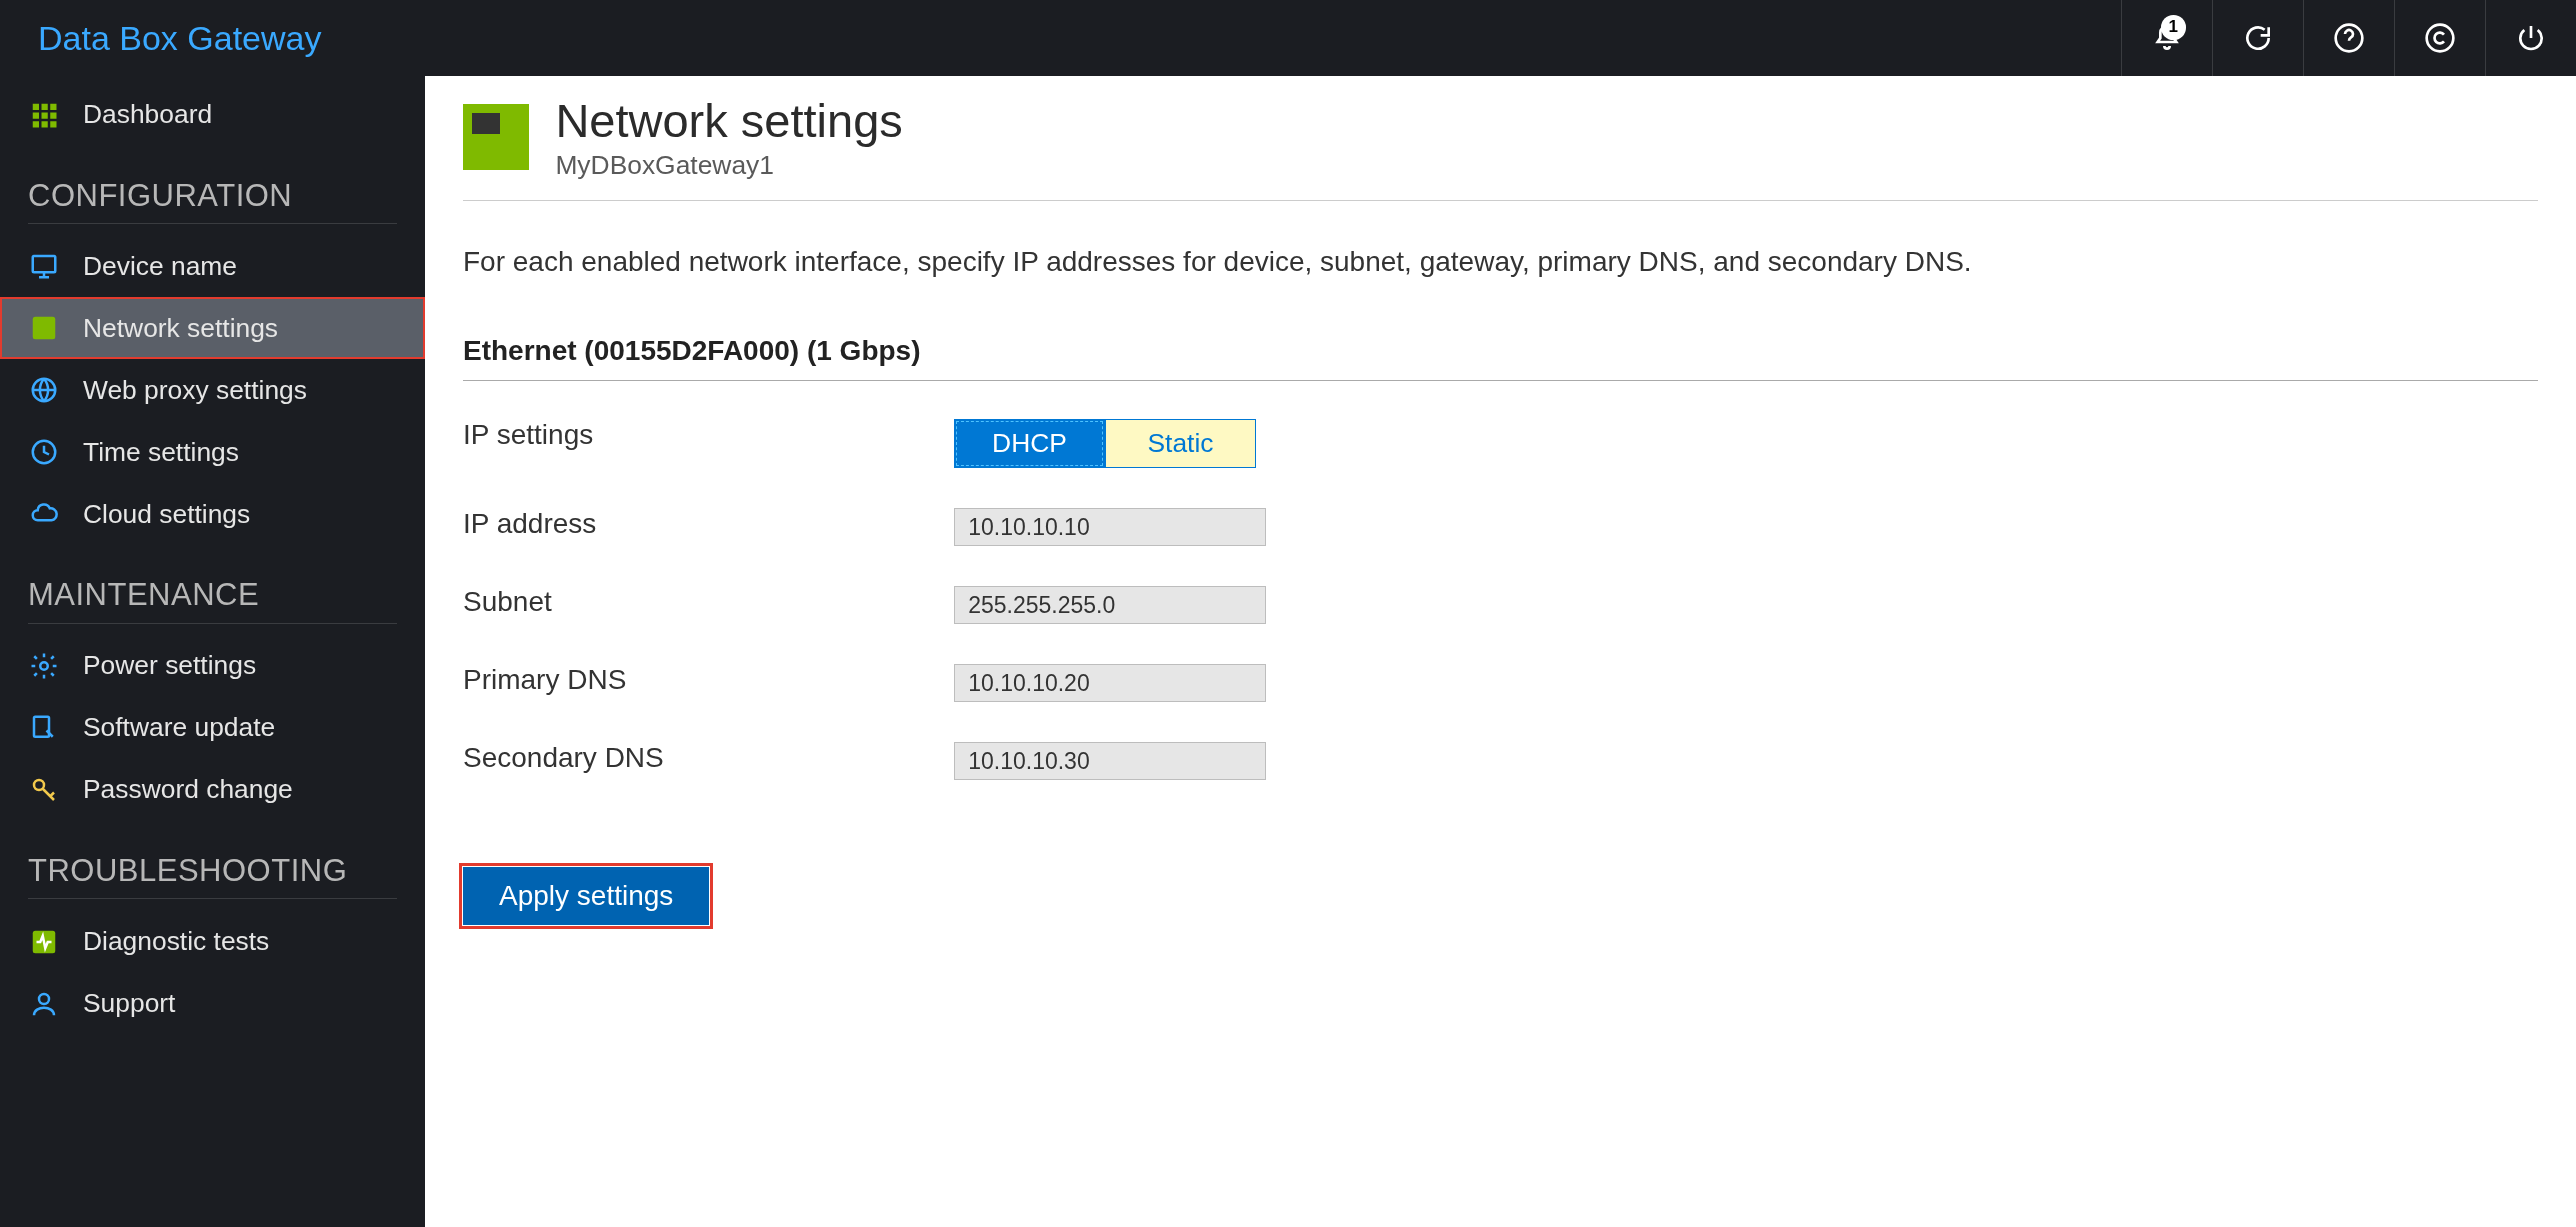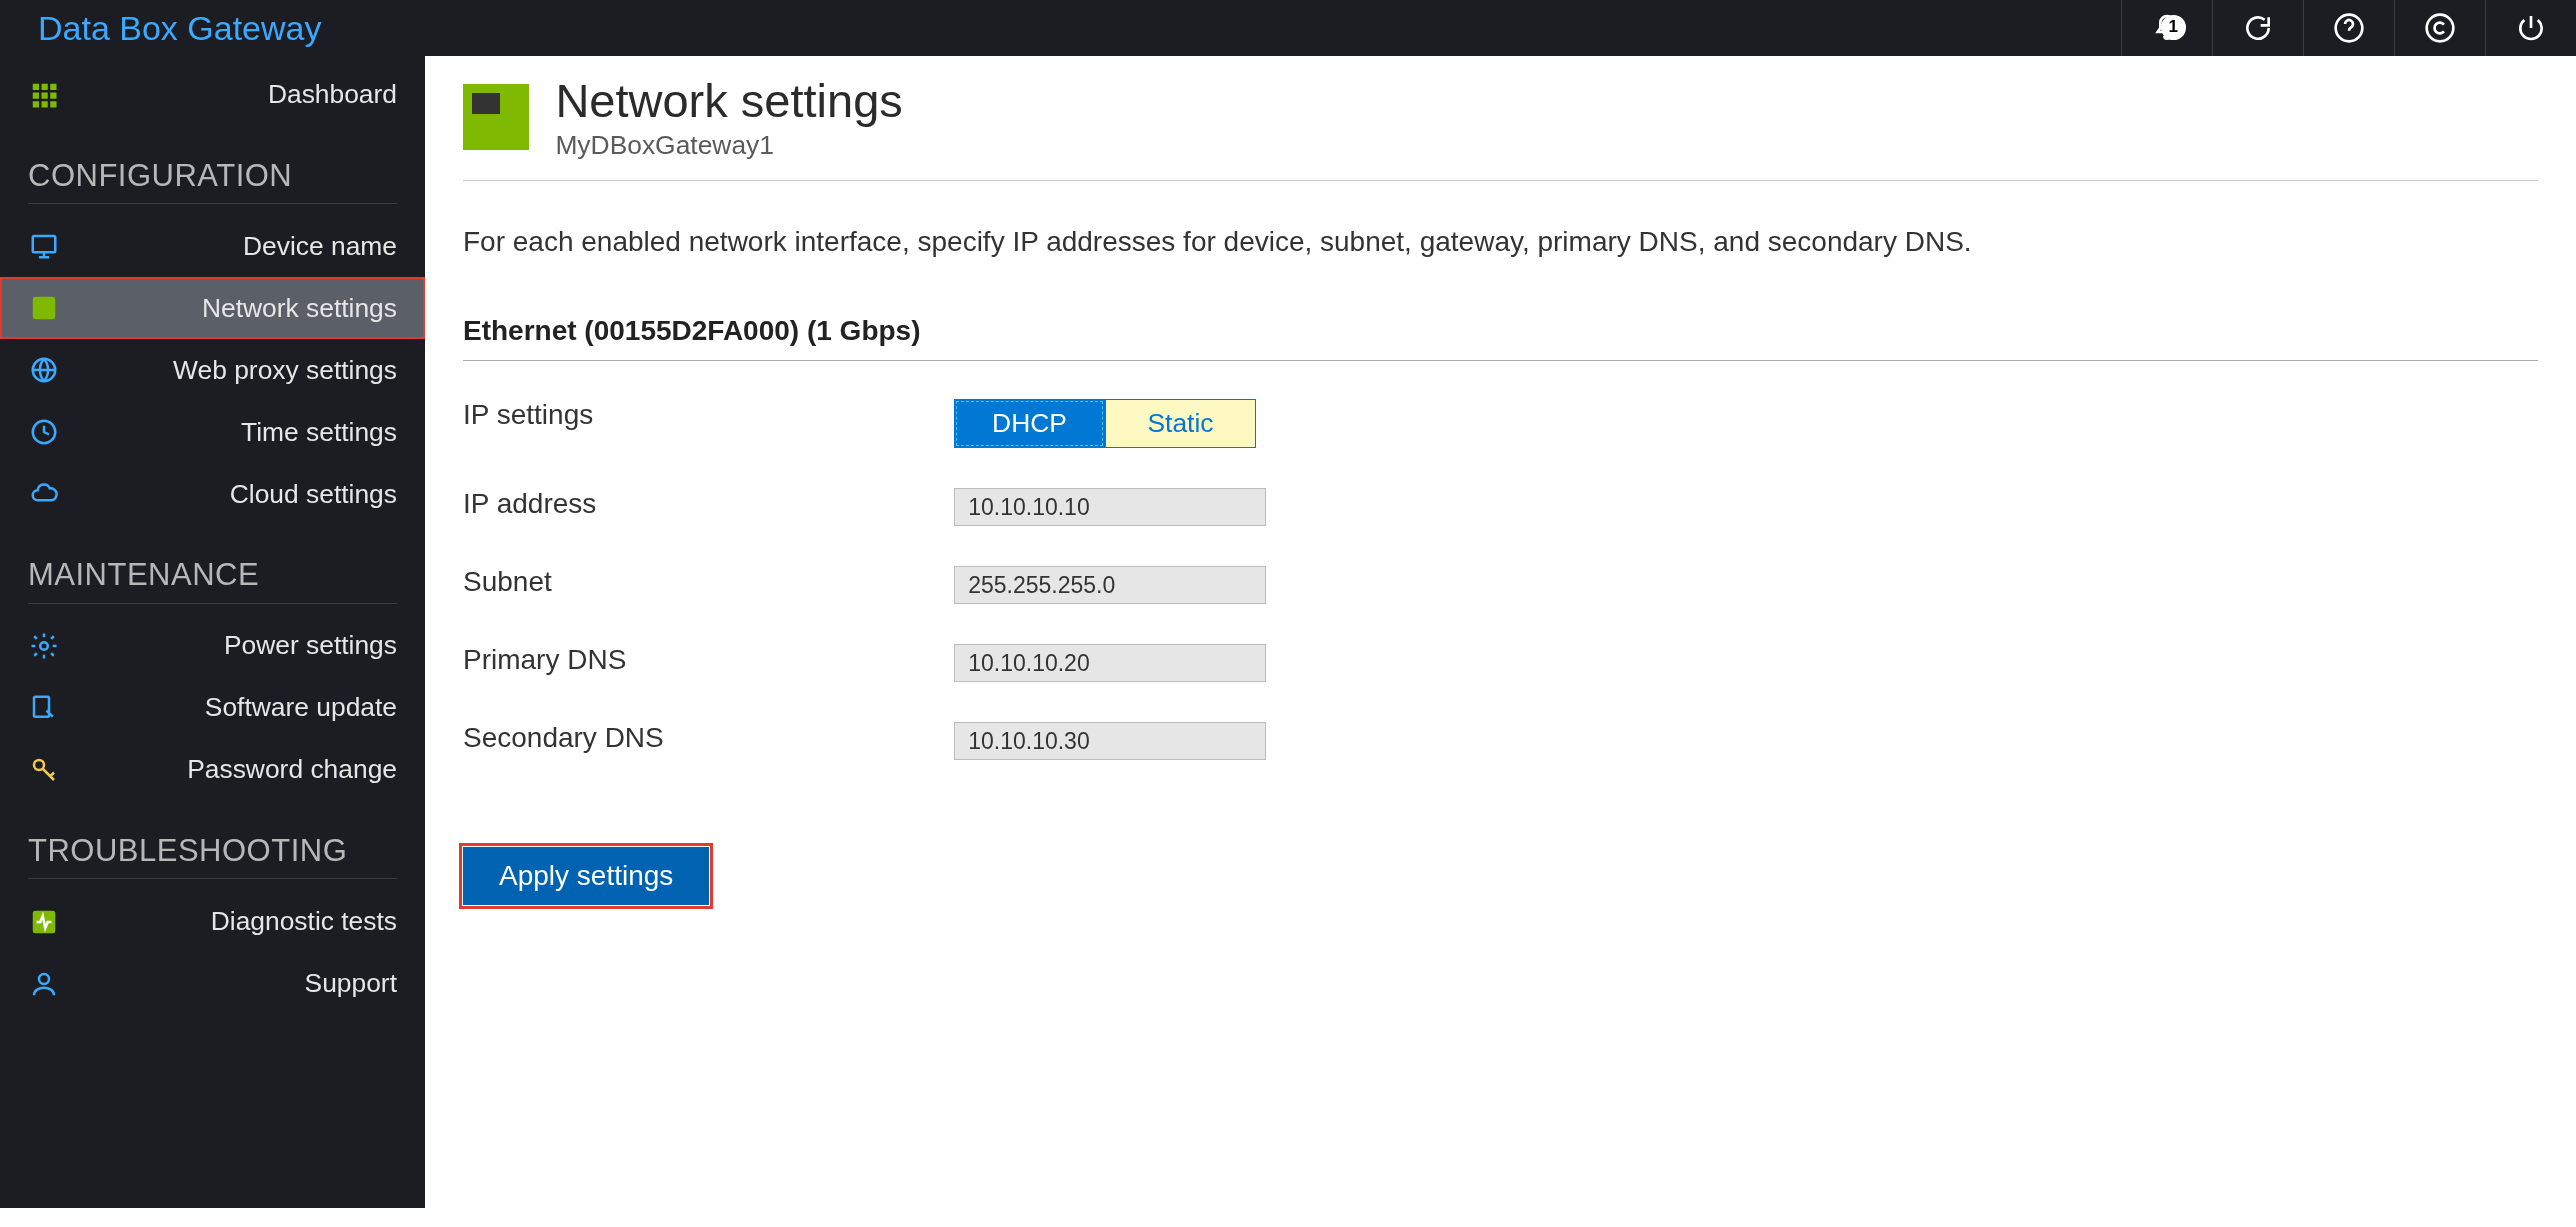--- a/index.html
+++ b/index.html
@@ -7,21 +7,21 @@
     font-family: "Segoe UI", Arial, sans-serif;
     background: #fff;
     color: #333;
     width: 2576px;
     height: 1228px;
     overflow: hidden;
   }
   
   .topbar {
     background: #1b1d22;
-    height: 56px;
+    height: 76px;
     display: flex;
     align-items: center;
     color: #fff;
     padding-left: 38px;
   }
   .topbar .brand {
     color: #3aa9ff;
     font-size: 34px;
     font-weight: 400;
   }
@@ -69,21 +69,20 @@
     color: #e6e6e6;
     padding-top: 7.6px;
   }
   .sidebar .nav-item {
     display: flex;
     align-items: center;
     gap: 23px;
     padding: 15px 28px;
     font-size: 26.4px;
     cursor: pointer;
-    justify-content: space-between;
   }
   .sidebar .nav-item.selected {
     background: #5a5f68;
     outline: 2.8px solid #e23b2e;
     outline-offset: -2.8px;
   }
   .sidebar .section-title {
     color: #b7b7b7;
     font-size: 31px;
     letter-spacing: 0.5px;

